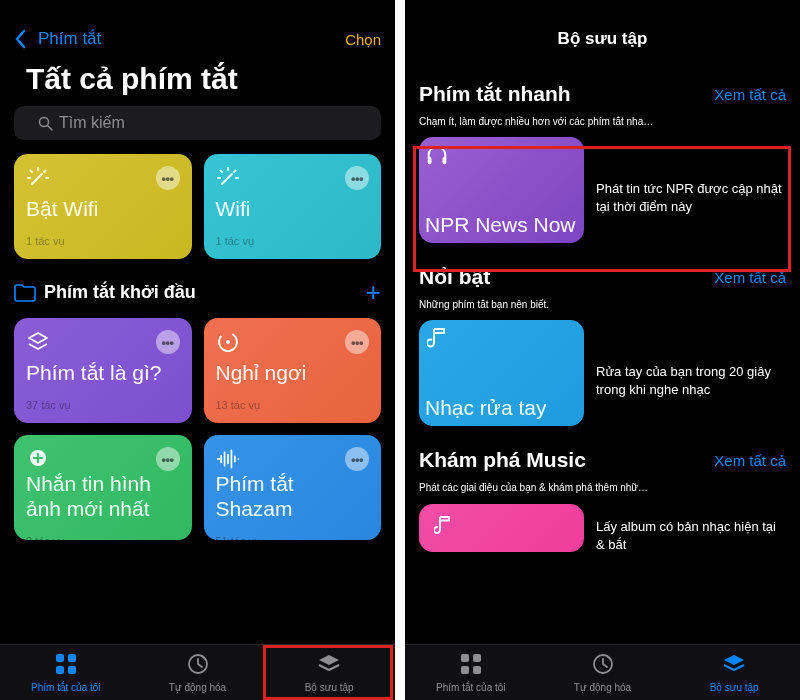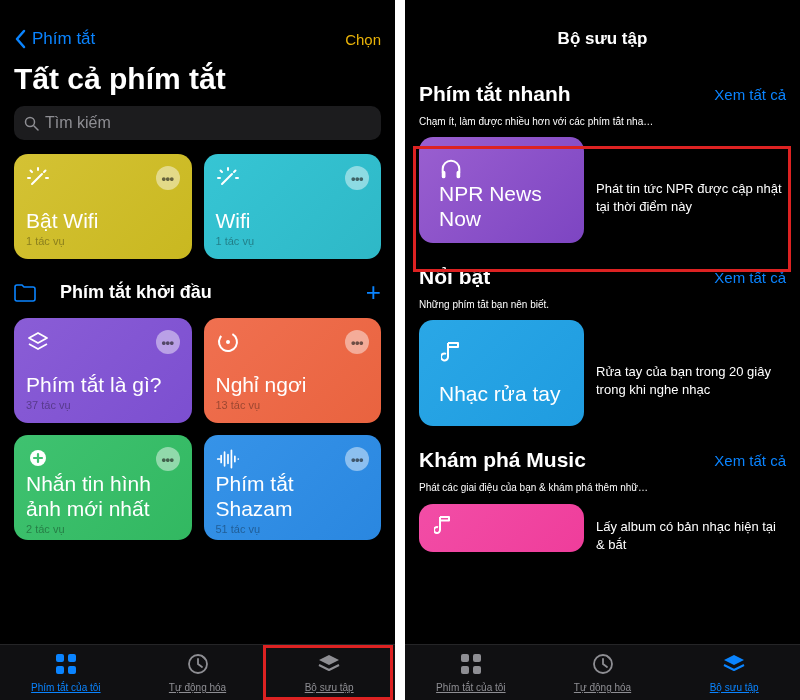--- a/index.html
+++ b/index.html
@@ -21,29 +21,29 @@
     color: #fff;
   }
   .status-bar { height: 20px; }
   .nav-bar {
     display: flex;
     justify-content: space-between;
     align-items: center;
     padding: 6px 14px;
     height: 38px;
   }
-  .nav-back { color: #0a84ff; font-size: 17px; display: flex; align-items: center; gap: 6px; }
+  .nav-back { color: #0a84ff; font-size: 17px; display: flex; align-items: center; gap: 12px; }
   .nav-right { color: #eab308; font-size: 15px; }
   .nav-center { color: #fff; font-size: 17px; font-weight: 600; text-align: center; flex: 1; }
-  .page-title { font-size: 30px; font-weight: 700; padding: 4px 14px 10px; }
+  .page-title { font-size: 30px; font-weight: 700; padding: 4px 26px 10px; }
   .search-bar {
     margin: 0 14px 14px;
     background: #1c1c1e;
     border-radius: 10px;
-    padding: 8px 10px;
+    padding: 8px 24px;
     display: flex;
     align-items: center;
     gap: 6px;
     color: #8e8e93;
     font-size: 16px;
   }
   .shortcut-grid {
     display: grid;
     grid-template-columns: 1fr 1fr;
     gap: 12px;
@@ -70,59 +70,58 @@
   .card-icon-row { display: flex; justify-content: space-between; align-items: flex-start; }
   .card-icon { width: 24px; height: 24px; color: #fff; display: flex; align-items: center; justify-content: center;}
   .card-dots {
     width: 24px; height: 24px; border-radius: 50%;
     background: rgba(255,255,255,0.45);
     color: rgba(0,0,0,0.55);
     display: flex; align-items: center; justify-content: center;
     font-size: 13px; font-weight: 700; letter-spacing: -0.5px;
   }
   .card-title { font-size: 21px; font-weight: 400; color: #fff; line-height: 1.2; }
-  .card-sub { font-size: 11px; color: rgba(0,0,0,0.35); margin-top: 2px; }
+  .card-sub { font-size: 11px; color: rgba(0,0,0,0.35); margin-top: 14px; }
   .section-header {
     display: flex; align-items: center; justify-content: space-between;
     padding: 4px 14px 10px;
   }
-  .section-left { display: flex; align-items: center; gap: 24px; font-size: 18px; font-weight: 600; }
+  .section-left { display: flex; align-items: center; gap: 8px; font-size: 18px; font-weight: 600; }
   .folder-icon { color: #0a84ff; }
   .plus-icon { color: #0a84ff; font-size: 26px; font-weight: 300; }
   .tab-bar {
     position: absolute; bottom: 0; left: 0; right: 0;
     height: 56px;
     background: #101012;
     border-top: 1px solid #252527;
     display: flex;
   }
   .tab-item {
     flex: 1;
     display: flex; flex-direction: column; align-items: center; justify-content: center;
     gap: 6px;
     color: #8e8e93;
     font-size: 10px;
-    text-decoration: underline;
   }
   .tab-item.active { color: #0a84ff; }
   .tab-icon { width: 24px; height: 24px; display:flex; align-items:center; justify-content:center; }
   .red-box { border: 3px solid #d22; position: absolute; pointer-events: none; }
   
   .gallery-section-title { font-size: 21px; font-weight: 700; }
   .see-all { color: #0a84ff; font-size: 15px; font-weight: 400; }
   .section-desc {
     color: #ffffff; font-size: 10px; padding: 0 14px 10px;
     white-space: nowrap; overflow: hidden; text-overflow: ellipsis;
   }
   .gallery-row {
     display: flex; gap: 12px; padding: 0 14px 18px; align-items: center;
   }
   .gallery-card {
     width: 165px; height: 106px; border-radius: 14px;
-    padding: 20px; display: flex; flex-direction: column; justify-content: space-between;
+    padding: 6px; display: flex; flex-direction: column; justify-content: space-between;
     flex-shrink: 0;
   }
   .gallery-card-small { height: 48px; }
   .gallery-text { flex: 1; color: #fff; font-size: 13px; line-height: 1.35; margin-top: 15px; }
   svg { display: block; }
 </style>
 </head>
 <body>
 
 <div class="phone">

